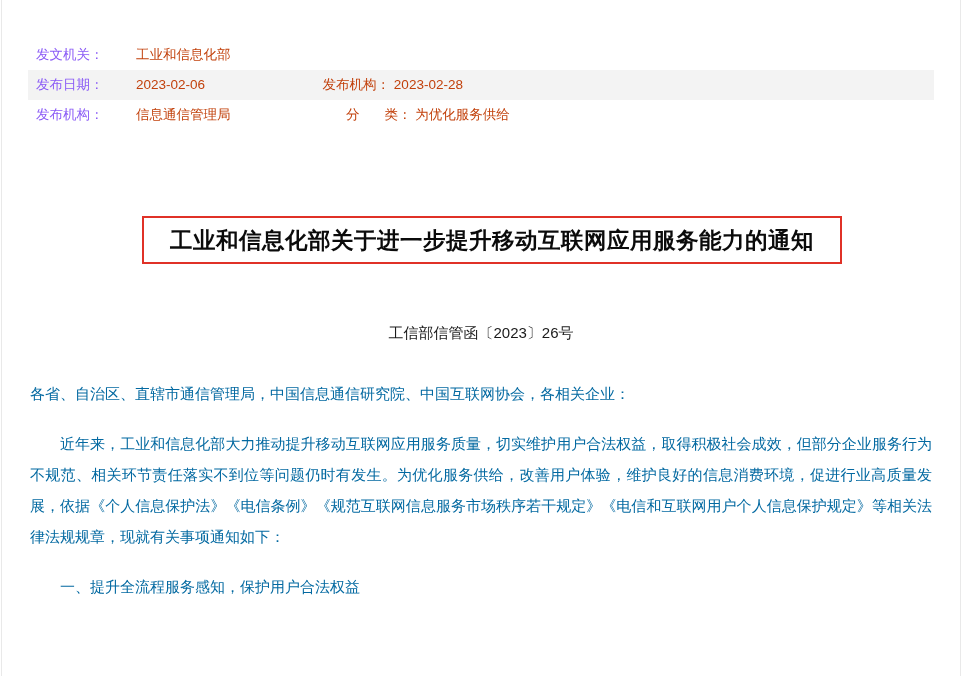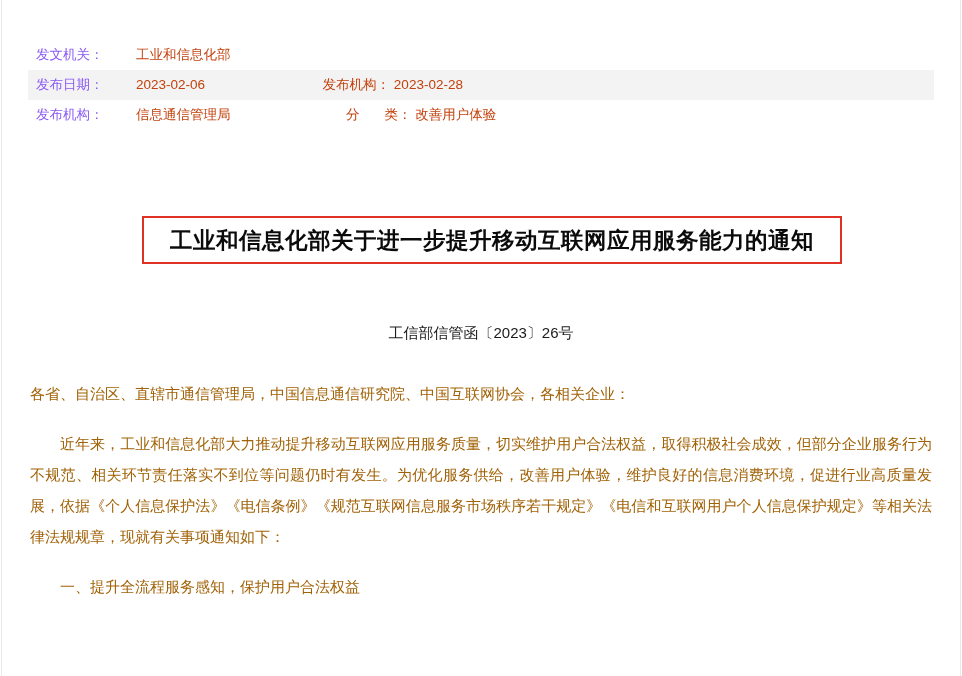--- a/index.html
+++ b/index.html
@@ -110,21 +110,21 @@
   }
 
   
   .body {
     position: absolute;
     left: 30px;
     top: 378px;
     width: 902px;
     font-size: 15px;
     line-height: 31px;
-    color: #a16207;
+    color: #0369a1;
     text-align: justify;
   }
   .body p {
     margin: 0 0 19px 0;
   }
   .body p.indent {
     text-indent: 2em;
   }
 </style>
 </head>
@@ -148,21 +148,21 @@
         <span>发布机构：</span>
         <span>2023-02-28</span>
       </td>
     </tr>
     <tr>
       <td class="lbl">发布机构：</td>
       <td class="val">
         <span>信息通信管理局</span>
         <span style="display:inline-block;width:108px;"></span>
         <span><span class="spread" style="width:52px;">分 类</span>：</span>
-        <span>改善用户体验</span>
+        <span>为优化服务供给</span>
       </td>
     </tr>
   </tbody>
     </table>
 
   <div class="title-box">
     <div class="title-text">工业和信息化部关于进一步提升移动互联网应用服务能力的通知</div>
   </div>
 
   <div class="docnum">工信部信管函〔2023〕26号</div>

